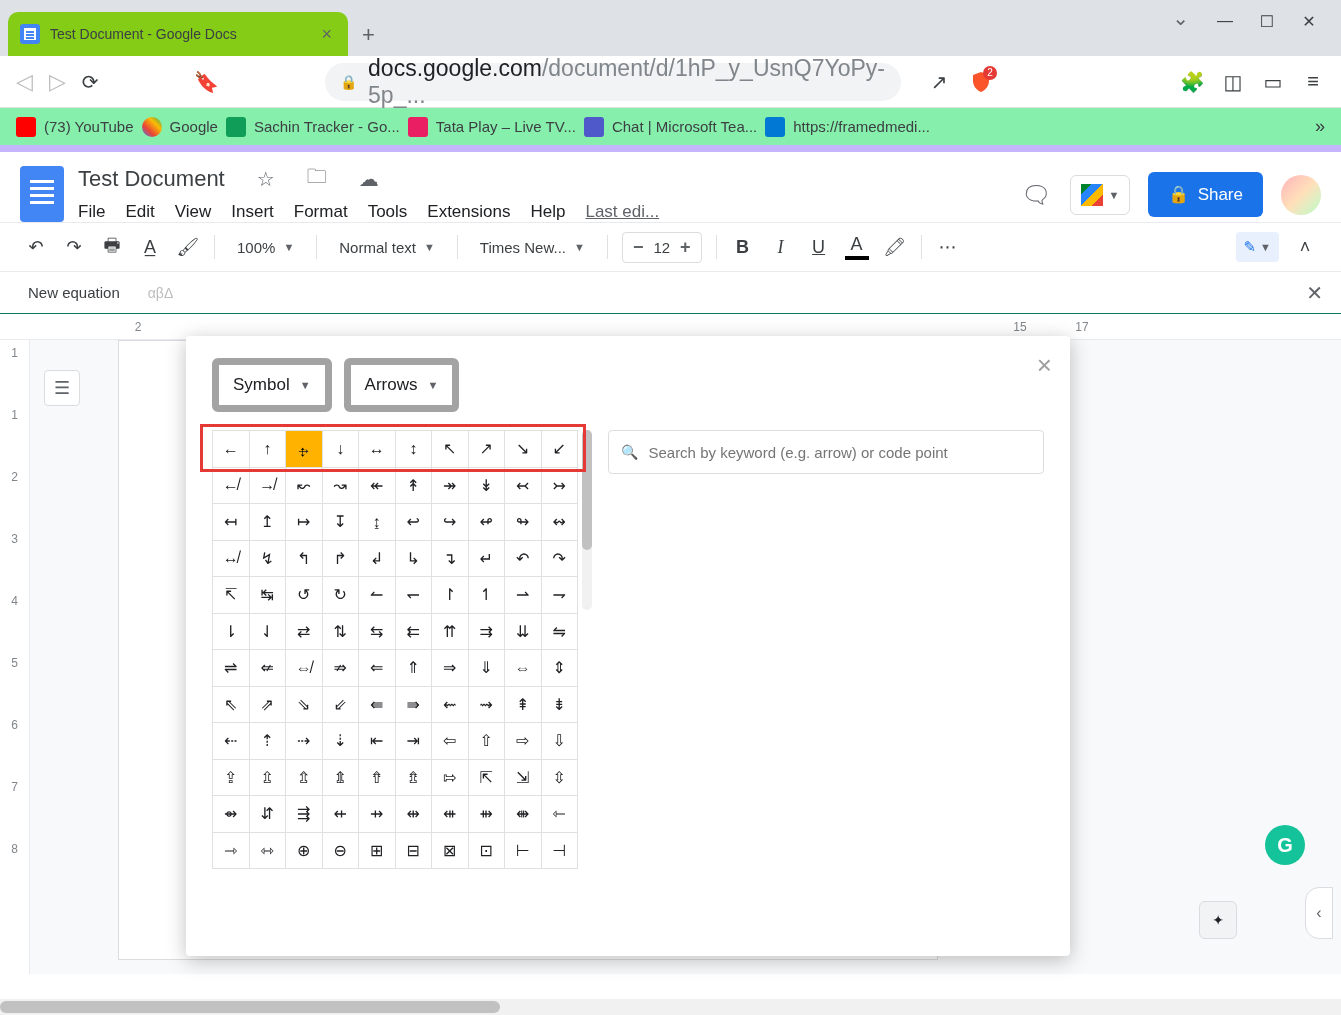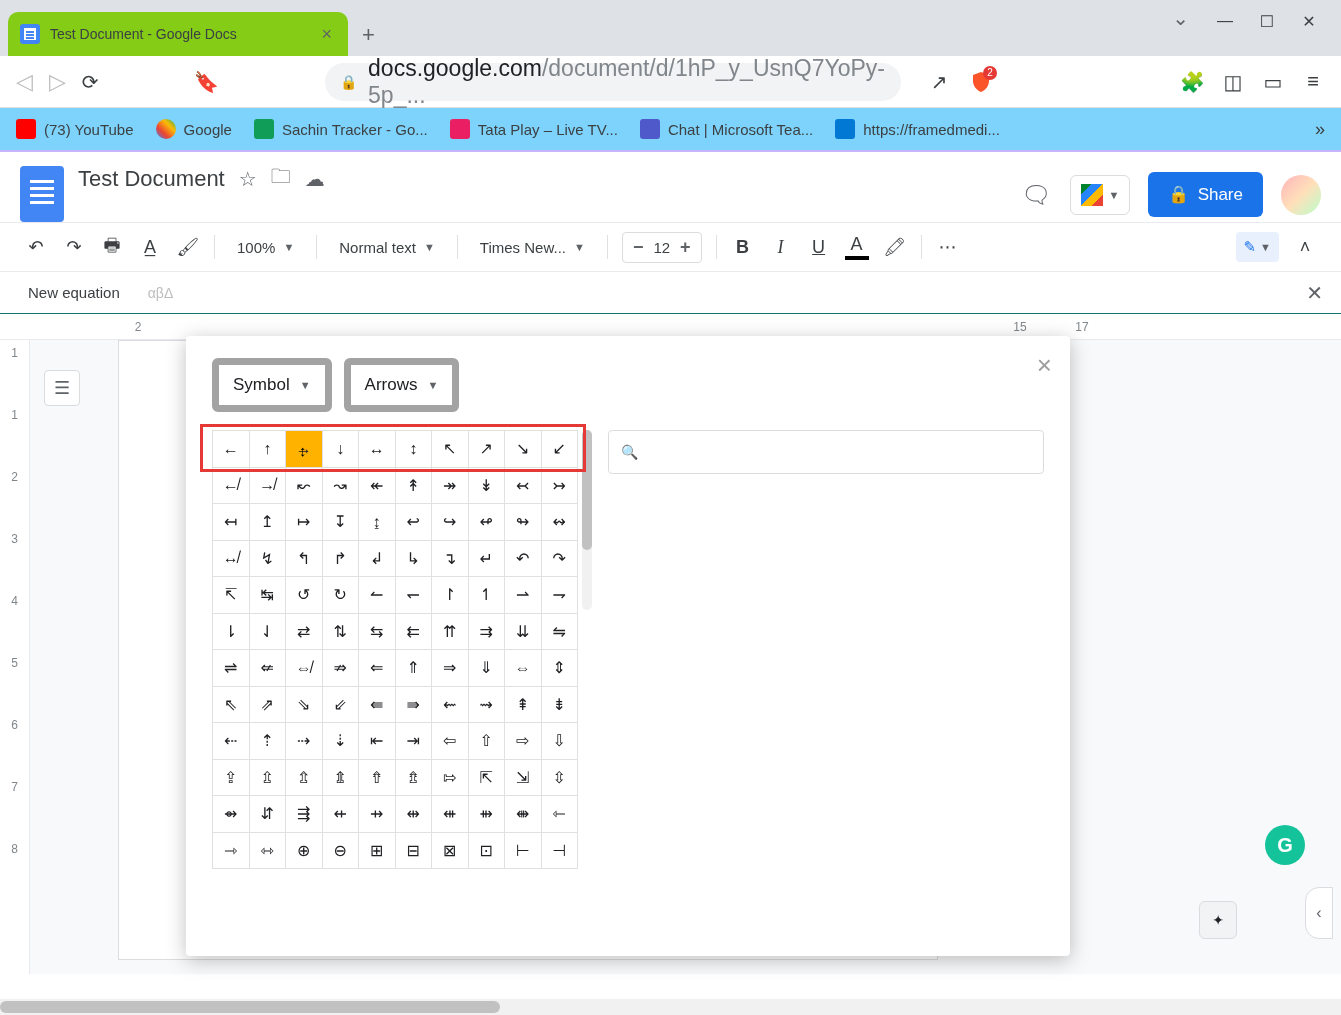--- a/index.html
+++ b/index.html
@@ -24,37 +24,37 @@
 .url-box{flex:0 0 560px;height:38px;background:#f1f3f4;border-radius:20px;display:flex;align-items:center;padding:0 16px;gap:10px;margin-left:90px}
 .lock{font-size:14px;color:#5f6368}
 .url-text{font-size:23px;color:#202124}
 .url-text .gray{color:#80868b}
 .addr-icons{display:flex;align-items:center;gap:18px;margin-left:10px}
 .addr-spacer{flex:1}
 .ext-icon{width:24px;height:24px;display:flex;align-items:center;justify-content:center;font-size:20px;color:#3c4043}
 .brave-icon{position:relative;width:24px;height:24px}
 .brave-badge{position:absolute;top:-4px;right:-4px;background:#e53935;color:#fff;font-size:10px;border-radius:50%;width:14px;height:14px;display:flex;align-items:center;justify-content:center}
 
-.bookmarks{background:#7dd3fc;height:44px;display:flex;align-items:center;padding:0 16px;gap:22px;border-bottom:2px solid #c4b5fd;font-size:15px}
+.bookmarks{background:#86efac;height:44px;display:flex;align-items:center;padding:0 16px;gap:8px;border-bottom:7px solid #c4b5fd;font-size:15px}
 .bm{display:flex;align-items:center;gap:8px;color:#3c4043;cursor:pointer}
 .bm-icon{width:20px;height:20px;border-radius:3px;display:inline-block}
 .bm-yt{background:#ff0000}
 .bm-g{background:linear-gradient(45deg,#4285f4,#ea4335,#fbbc05,#34a853);border-radius:50%}
 .bm-sheet{background:#0f9d58}
 .bm-tata{background:#e91e63}
 .bm-teams{background:#5059c9}
 .bm-od{background:#0078d4}
 .bm-more{margin-left:auto;font-size:18px;color:#3c4043}
 
 
 .docs-header{background:#fff;padding:10px 20px 0;display:flex;align-items:flex-start;gap:14px}
 .docs-logo{width:44px;height:56px;background:#4285f4;border-radius:4px;position:relative;margin-top:4px}
 .docs-logo::after{content:'';position:absolute;left:10px;top:14px;width:24px;height:3px;background:#fff;box-shadow:0 7px 0 #fff,0 14px 0 #fff,0 21px 0 #fff}
 .docs-title-area{flex:1}
-.docs-title-row{display:flex;align-items:center;gap:14px;margin-bottom:6px}
+.docs-title-row{display:flex;align-items:center;gap:32px;margin-bottom:6px}
 .docs-title{font-size:22px;color:#3c4043}
 .title-icon{color:#5f6368;font-size:20px}
 .docs-menu{display:flex;gap:20px;font-size:17px;color:#202124}
 .docs-menu span{cursor:pointer}
 .last-edit{color:#5f6368;text-decoration:underline}
 .header-right{display:flex;align-items:center;gap:18px;padding-top:10px}
 .comment-icon{font-size:24px;color:#5f6368}
 .meet-btn{border:1px solid #dadce0;border-radius:6px;padding:8px 10px;display:flex;align-items:center;gap:6px}
 .meet-logo{width:22px;height:22px;background:linear-gradient(135deg,#00832d 25%,#2684fc 25%,#2684fc 50%,#ffba00 50%,#ffba00 75%,#ea4335 75%)}
 .share-btn{background:#1a73e8;color:#fff;border-radius:6px;padding:12px 20px;font-size:17px;font-weight:500;display:flex;align-items:center;gap:8px}
@@ -192,20 +192,31 @@
 
 <div class="docs-header">
   <div class="docs-logo"></div>
   <div class="docs-title-area">
     <div class="docs-title-row">
       <span class="docs-title">Test Document</span>
       <span class="title-icon">☆</span>
       <span class="title-icon">🗀</span>
       <span class="title-icon">☁</span>
     </div>
+    <div class="docs-menu">
+      <span>File</span>
+      <span>Edit</span>
+      <span>View</span>
+      <span>Insert</span>
+      <span>Format</span>
+      <span>Tools</span>
+      <span>Extensions</span>
+      <span>Help</span>
+      <span class="last-edit">Last edi...</span>
+    </div>
   </div>
   <div class="header-right">
     <span class="comment-icon">🗨</span>
     <div class="meet-btn">
         <span class="meet-logo"></span>
         <span class="tb-drop">▼</span>
       </div>
     <div class="share-btn">
         <span>🔒</span>
         <span>Share</span>
@@ -444,20 +455,21 @@
             <div class="char-cell">⊢</div>
             <div class="char-cell">⊣</div>
           </div>
         </div>
       <div class="grid-scroll"></div>
     <span class="cursor-hand" style="left: 87px; top: 12px;">↕</span>
       </div>
     <div class="search-area">
       <div class="search-box">
         <span>🔍</span>
+        <input placeholder="Search by keyword (e.g. arrow) or code point" style="">
       </div>
     </div>
   </div>
 </div>
 
 <div class="grammarly">G</div>
 <div class="explore">✦</div>
 <div class="side-toggle">‹</div>
 <div class="bottom-scroll"></div>
 

